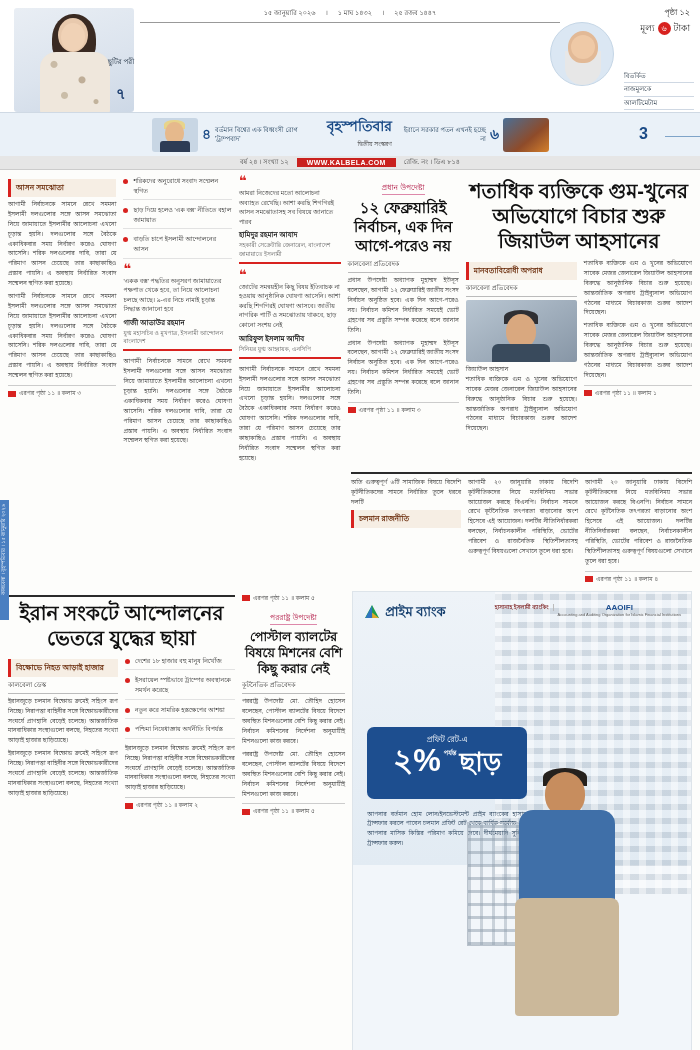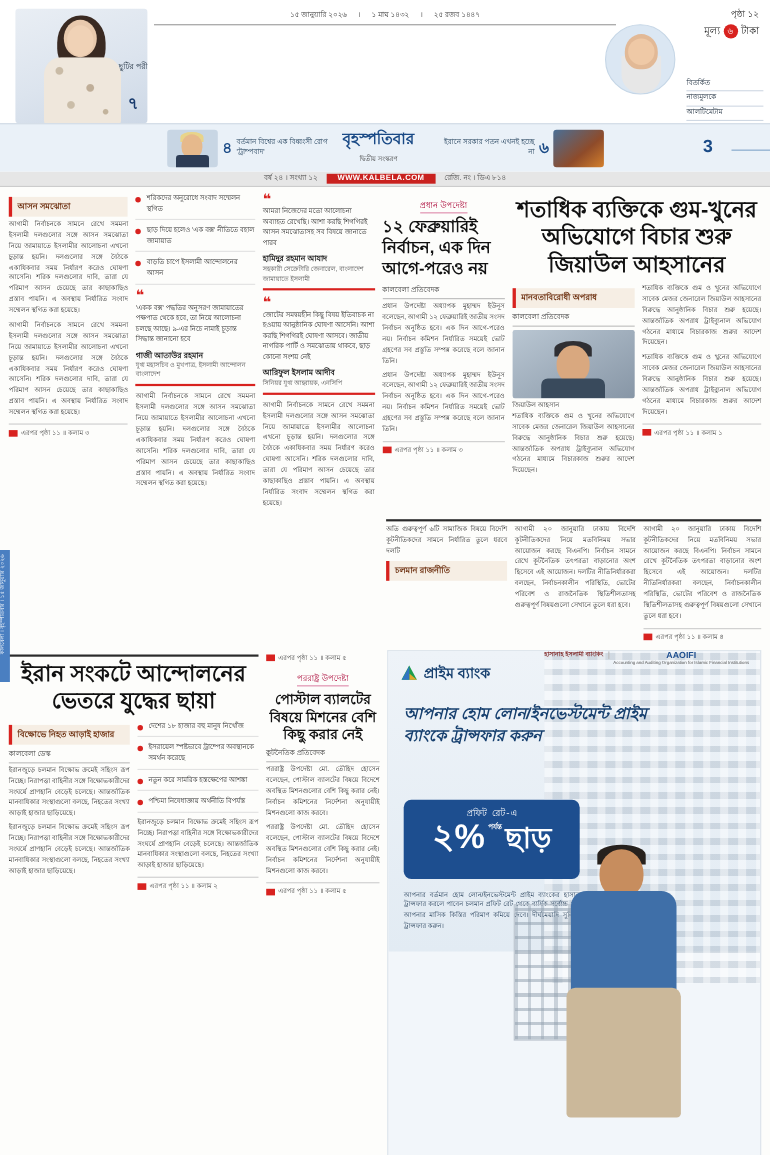--- a/index.html
+++ b/index.html
@@ -56,21 +56,21 @@
   .teasers{position:relative;height:44px;background:#eaf1f8;border-top:1px solid #cfd9e4;}
   .tz{position:absolute;top:3px;height:38px;display:flex;align-items:center;gap:4px;}
   .tz .thumb{width:46px;height:34px;border-radius:3px;overflow:hidden;position:relative;}
   .thumb-trump{background:#c8d6e4;}
   .thumb-trump .h{position:absolute;left:13px;top:4px;width:19px;height:22px;border-radius:50% 50% 45% 45%;background:#e6b98c;}
   .thumb-trump .hr{position:absolute;left:12px;top:2px;width:21px;height:9px;border-radius:50% 50% 0 0;background:#e8d48a;}
   .thumb-trump .s{position:absolute;left:8px;top:23px;width:30px;height:12px;background:#2d3c55;border-radius:3px 3px 0 0;}
   .thumb-fire{background:linear-gradient(140deg,#4a6f96,#8e4b2a 60%,#d4802c);}
   .tz .tnum{font-size:14px;font-weight:bold;color:#1a4a86;}
   .tz .ttxt{font-size:6.5px;color:#12324f;line-height:1.35;max-width:86px;}
-  .tz-day{position:absolute;left:296px;top:2px;width:96px;text-align:center;}
+  .tz-day{position:absolute;left:296px;top:2px;width:96px;text-align:right;}
   .tz-day .d1{font-size:14px;color:#1a4a86;font-weight:bold;}
   .tz-day .d2{font-size:6px;color:#333;}
   .tz-pagenum{position:absolute;right:52px;top:12px;font-size:16px;color:#1a4a86;font-weight:bold;}
   .tz-pagenum::after{content:"";position:absolute;left:26px;top:11px;width:46px;height:1px;background:#7fa4c9;}
 
   
   .urlbar{height:14px;background:#e6e6e6;display:flex;align-items:center;justify-content:center;gap:8px;font-size:6.5px;color:#333;border-bottom:1px solid #ccc;}
   .urlbar .vol{color:#444;}
   .urlbar .www{background:#c9211e;color:#fff;font-weight:bold;padding:1px 10px;font-size:7px;letter-spacing:.4px;}
   .urlbar .reg{color:#444;}
@@ -79,21 +79,21 @@
   .body{position:relative;padding:6px 8px 0 8px;}
   .spine{position:absolute;left:0;top:330px;width:9px;height:120px;background:#4a7fc1;}
   .spine span{display:block;transform:rotate(180deg);writing-mode:vertical-rl;font-size:5px;color:#fff;padding:4px 1px;line-height:1.1;}
 
   .grid{display:flex;gap:7px;}
   .col{min-width:0;}
   .c1{width:113px}.c2{width:113px}.c3{width:106px}.c4{width:115px}.c5{width:115px}.c6{width:112px}
   .rule-dark{height:2px;background:#2b2b2b;margin:4px 0;}
 
   h1.lead{font-size:27px;color:#d8221f;text-align:center;font-weight:bold;line-height:1.15;letter-spacing:-.5px;margin:2px 0 5px;}
-  h2.hl{font-size:15px;color:#111;text-align:left;line-height:1.25;font-weight:bold;margin:2px 0 4px;}
+  h2.hl{font-size:15px;color:#111;text-align:center;line-height:1.25;font-weight:bold;margin:2px 0 4px;}
   h2.hl-lg{font-size:20px;color:#111;text-align:center;line-height:1.25;font-weight:bold;margin:3px 0 5px;}
   h3.hl-sm{font-size:12.5px;color:#111;text-align:center;line-height:1.3;font-weight:bold;margin:2px 0 3px;}
   .kicker{font-size:7.5px;color:#a03; text-align:center;margin-bottom:2px;border-bottom:1px solid #d8a; display:inline-block;}
   .kicker-wrap{text-align:center;}
   .tagbox{background:#f6eee4;border-left:3px solid #d8221f;font-size:7.5px;color:#6b2d0c;padding:3px 5px;margin:3px 0;font-weight:bold;}
   .byline{font-size:6.5px;color:#333;border-bottom:1px solid #bbb;padding-bottom:2px;margin:3px 0;}
   .body-text{font-size:6px;color:#2a2a2a;line-height:1.65;text-align:justify;hyphens:auto;}
   .jump{font-size:6px;color:#444;margin-top:4px;border-top:1px solid #ccc;padding-top:2px;display:flex;align-items:center;gap:3px;}
   .jump .sq{display:inline-block;width:8px;height:6px;background:#d8221f;}
 
@@ -119,27 +119,27 @@
     background-image:repeating-linear-gradient(90deg,rgba(255,255,255,.45) 0 7px,transparent 7px 16px),
                      repeating-linear-gradient(0deg,rgba(120,140,160,.25) 0 6px,transparent 6px 14px);}
   .ad-sky{position:absolute;left:0;top:0;width:100%;height:56%;background:linear-gradient(180deg,#eef3f8,#e2ebf3);}
   .ad-logo{position:absolute;left:12px;top:10px;display:flex;align-items:center;gap:5px;}
   .ad-logo .tri{width:15px;height:14px;position:relative;}
   .ad-logo .tri i{position:absolute;display:block;width:0;height:0;border-left:7px solid transparent;border-right:7px solid transparent;}
   .ad-logo .tri i:nth-child(1){border-bottom:13px solid #1d9e4b;left:0;top:0;}
   .ad-logo .tri i:nth-child(2){border-bottom:13px solid #2f74c0;left:0;top:0;clip-path:polygon(0 100%,50% 0,50% 100%);}
   .ad-logo .tri i:nth-child(3){border-bottom:13px solid #e0a92c;left:0;top:0;clip-path:polygon(50% 55%,100% 100%,50% 100%);}
   .ad-logo .nm{font-size:13px;font-weight:bold;color:#17406f;}
-  .ad-cert{position:absolute;right:10px;top:0;display:flex;gap:4px;align-items:flex-start;}
+  .ad-cert{position:absolute;right:10px;top:12px;display:flex;gap:4px;align-items:flex-start;}
   .ad-cert .c1b{font-size:5.5px;color:#7a1d1d;line-height:1.25;text-align:center;border-right:1px solid #bbb;padding-right:4px;font-weight:bold;}
   .ad-cert .c2b{font-size:8px;color:#1d4e8f;font-weight:bold;text-align:center;line-height:1.1;}
   .ad-cert .c2b small{display:block;font-size:4px;font-weight:normal;color:#555;}
   .ad-h1{position:absolute;left:14px;top:48px;width:250px;font-size:14.5px;font-weight:bold;font-style:italic;color:#17406f;line-height:1.42;}
   .ad-badge{position:absolute;left:14px;top:135px;width:160px;height:72px;background:#1d4e8f;border-radius:7px;color:#fff;padding:6px 8px;}
-  .ad-badge .b1{font-size:8px;text-align:center;font-family:Liberation Mono, monospace;}
+  .ad-badge .b1{font-size:8px;text-align:center;}
   .ad-badge .b2{font-size:31px;font-weight:bold;line-height:.95;display:flex;align-items:baseline;justify-content:center;gap:3px;}
   .ad-badge .b2 small{font-size:6.5px;align-self:flex-start;margin-top:4px;}
   .ad-badge .b3{font-size:26px;font-weight:bold;}
   .ad-para{position:absolute;left:14px;top:218px;width:215px;font-size:6px;color:#18324d;line-height:1.6;text-align:justify;}
   .ad-man{position:absolute;right:-6px;bottom:54px;width:230px;height:300px;}
   .ad-man .shirt{position:absolute;left:52px;top:84px;width:96px;height:96px;background:#3f6fa8;border-radius:14px 14px 6px 6px;}
   .ad-man .hd{position:absolute;left:78px;top:46px;width:40px;height:44px;border-radius:50% 50% 45% 45%;background:#c78d5e;}
   .ad-man .hr{position:absolute;left:76px;top:42px;width:44px;height:18px;border-radius:50% 50% 0 0;background:#26211d;}
   .ad-man .pants{position:absolute;left:48px;top:172px;width:104px;height:118px;background:#cbb89a;border-radius:8px 8px 4px 4px;}
   .ad-man .bldg{position:absolute;left:0;top:96px;width:96px;height:124px;background:linear-gradient(180deg,#f5f7f9,#d8dee5);border:1px solid #b9c2cc;
@@ -399,21 +399,20 @@
           </div>
 
           <div class="ad-cert">
             <div class="c1b">হাসানাহ ইসলামী ব্যাংকিং</div>
             <div class="c2b">
               <span>AAOIFI</span>
               <small>Accounting and Auditing Organization for Islamic Financial Institutions</small>
             </div>
           </div>
 
-          <div class="ad-h1">আপনার হোম লোন/ইনভেস্টমেন্ট প্রাইম ব্যাংকে ট্রান্সফার করুন</div>
 
           <div class="ad-badge">
             <div class="b1">প্রফিট রেট-এ</div>
             <div class="b2">
               <span>২%</span>
               <small>পর্যন্ত</small>
               <span class="b3">ছাড়</span>
             </div>
           </div>
 

